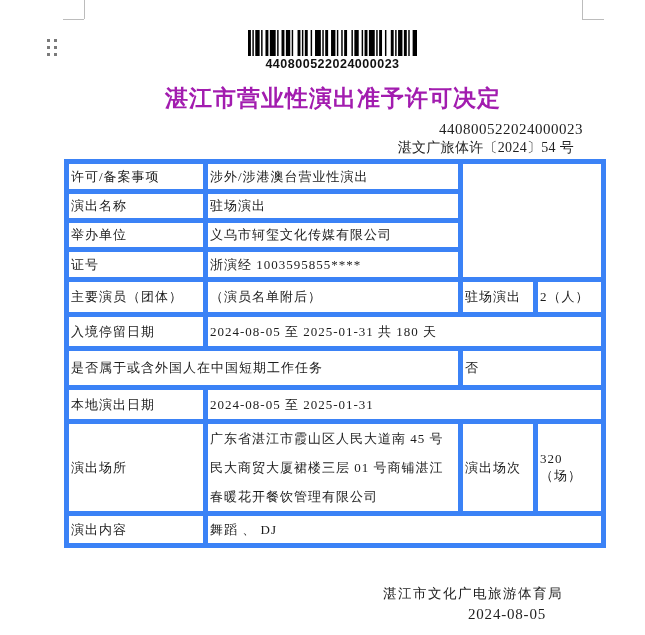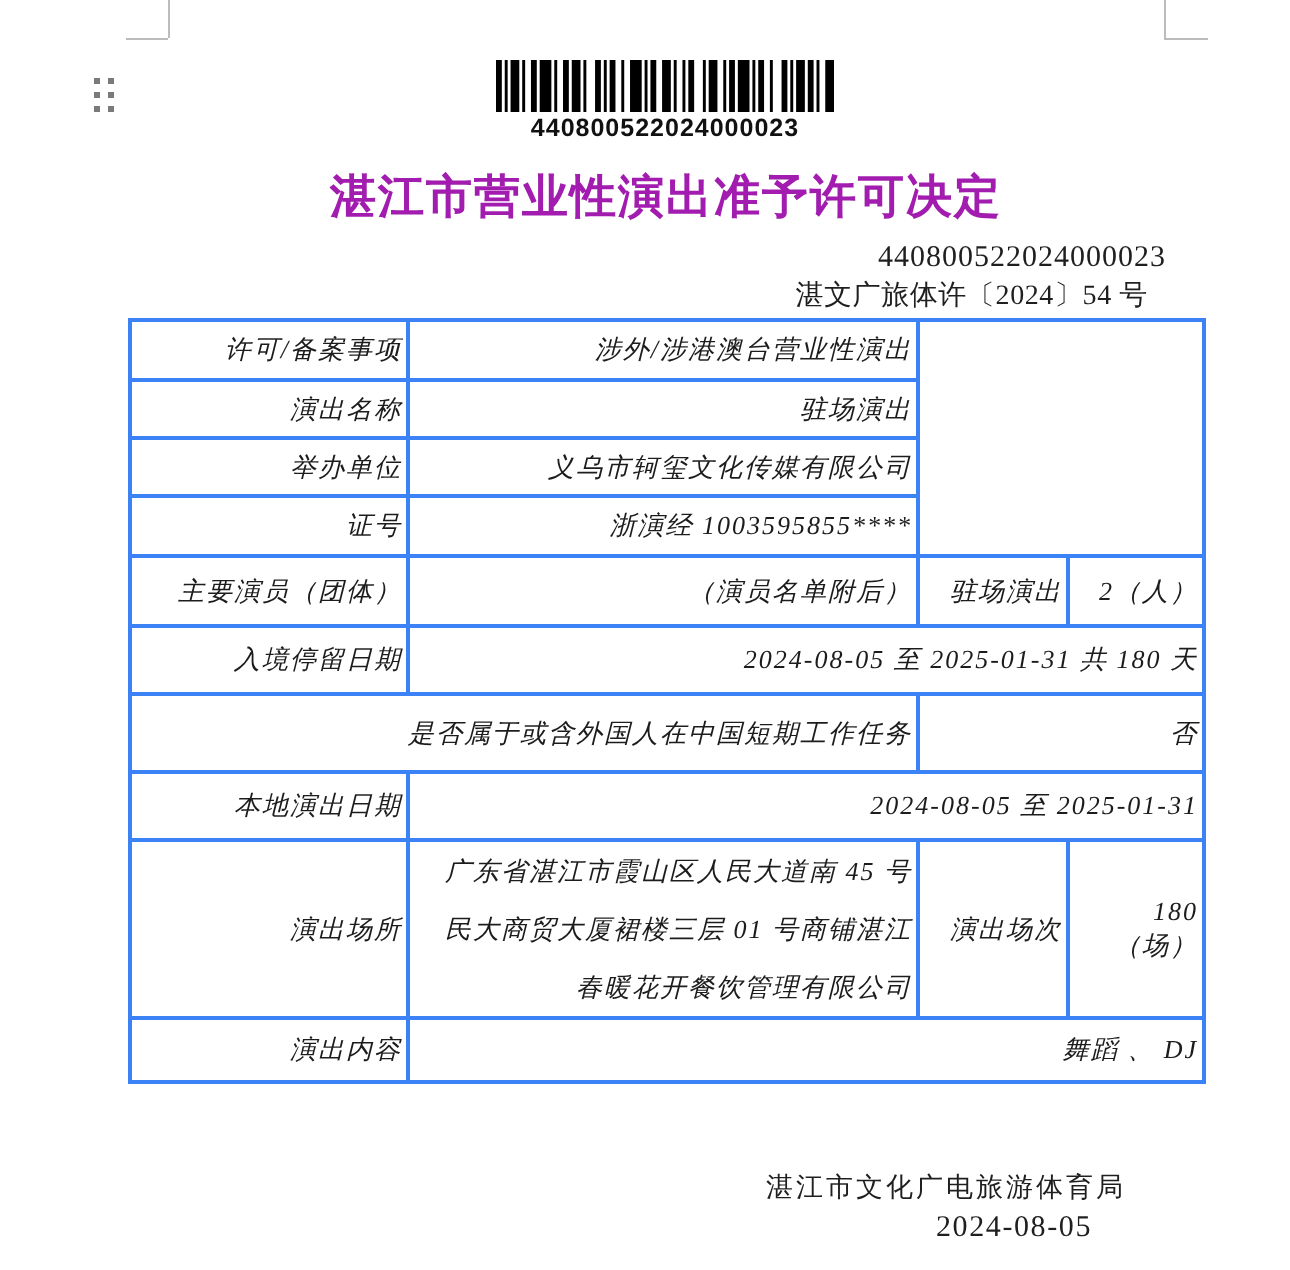--- a/index.html
+++ b/index.html
@@ -38,22 +38,22 @@
   }
   .doc-number { position:absolute; top:121px; right:62px; font-size:15px; letter-spacing:0.5px; white-space:nowrap; }
   .ref-number { position:absolute; top:139px; right:71px; font-size:14px; letter-spacing:0.3px; white-space:nowrap; }
 
   table.permit-table {
     position:absolute; left:64px; top:159px; width:537px;
     border-collapse:collapse; table-layout:fixed;
     font-size:13px; color:#1c1c1c;
   }
   table.permit-table td {
-    border:2px solid #3b82f6; text-align:right; vertical-align:middle;
-    padding:0 2px; letter-spacing:1px; overflow:hidden;font-style:italic;
+    border:5px solid #3b82f6; text-align:left; vertical-align:middle;
+    padding:0 2px; letter-spacing:1px; overflow:hidden;
   }
   td.lbl { letter-spacing:1px; }
   .venue-line { line-height:29px; white-space:nowrap; }
 
   .footer { position:absolute; top:569px; right:82px; text-align:right; }
   .footer .authority { font-size:13.5px; letter-spacing:1.5px; white-space:nowrap;margin-top:16px; }
   .footer .date { font-size:15px; letter-spacing:0.8px; margin-top:3px; padding-right:17px; white-space:nowrap; }
 </style>
 </head>
 <body>
@@ -163,21 +163,21 @@
         <td colspan="3">2024-08-05 至 2025-01-31</td>
       </tr>
       <tr style="height:89px">
         <td class="lbl">演出场所</td>
         <td>
           <div class="venue-line">广东省湛江市霞山区人民大道南 45 号</div>
           <div class="venue-line">民大商贸大厦裙楼三层 01 号商铺湛江</div>
           <div class="venue-line">春暖花开餐饮管理有限公司</div>
         </td>
         <td class="lbl">演出场次</td>
-        <td>180（场）</td>
+        <td>320（场）</td>
       </tr>
       <tr style="height:32px">
         <td class="lbl">演出内容</td>
         <td colspan="3">舞蹈  、  DJ</td>
       </tr>
     </tbody>
   </table>
 
   <div class="footer">
     <div class="authority">湛江市文化广电旅游体育局</div>

